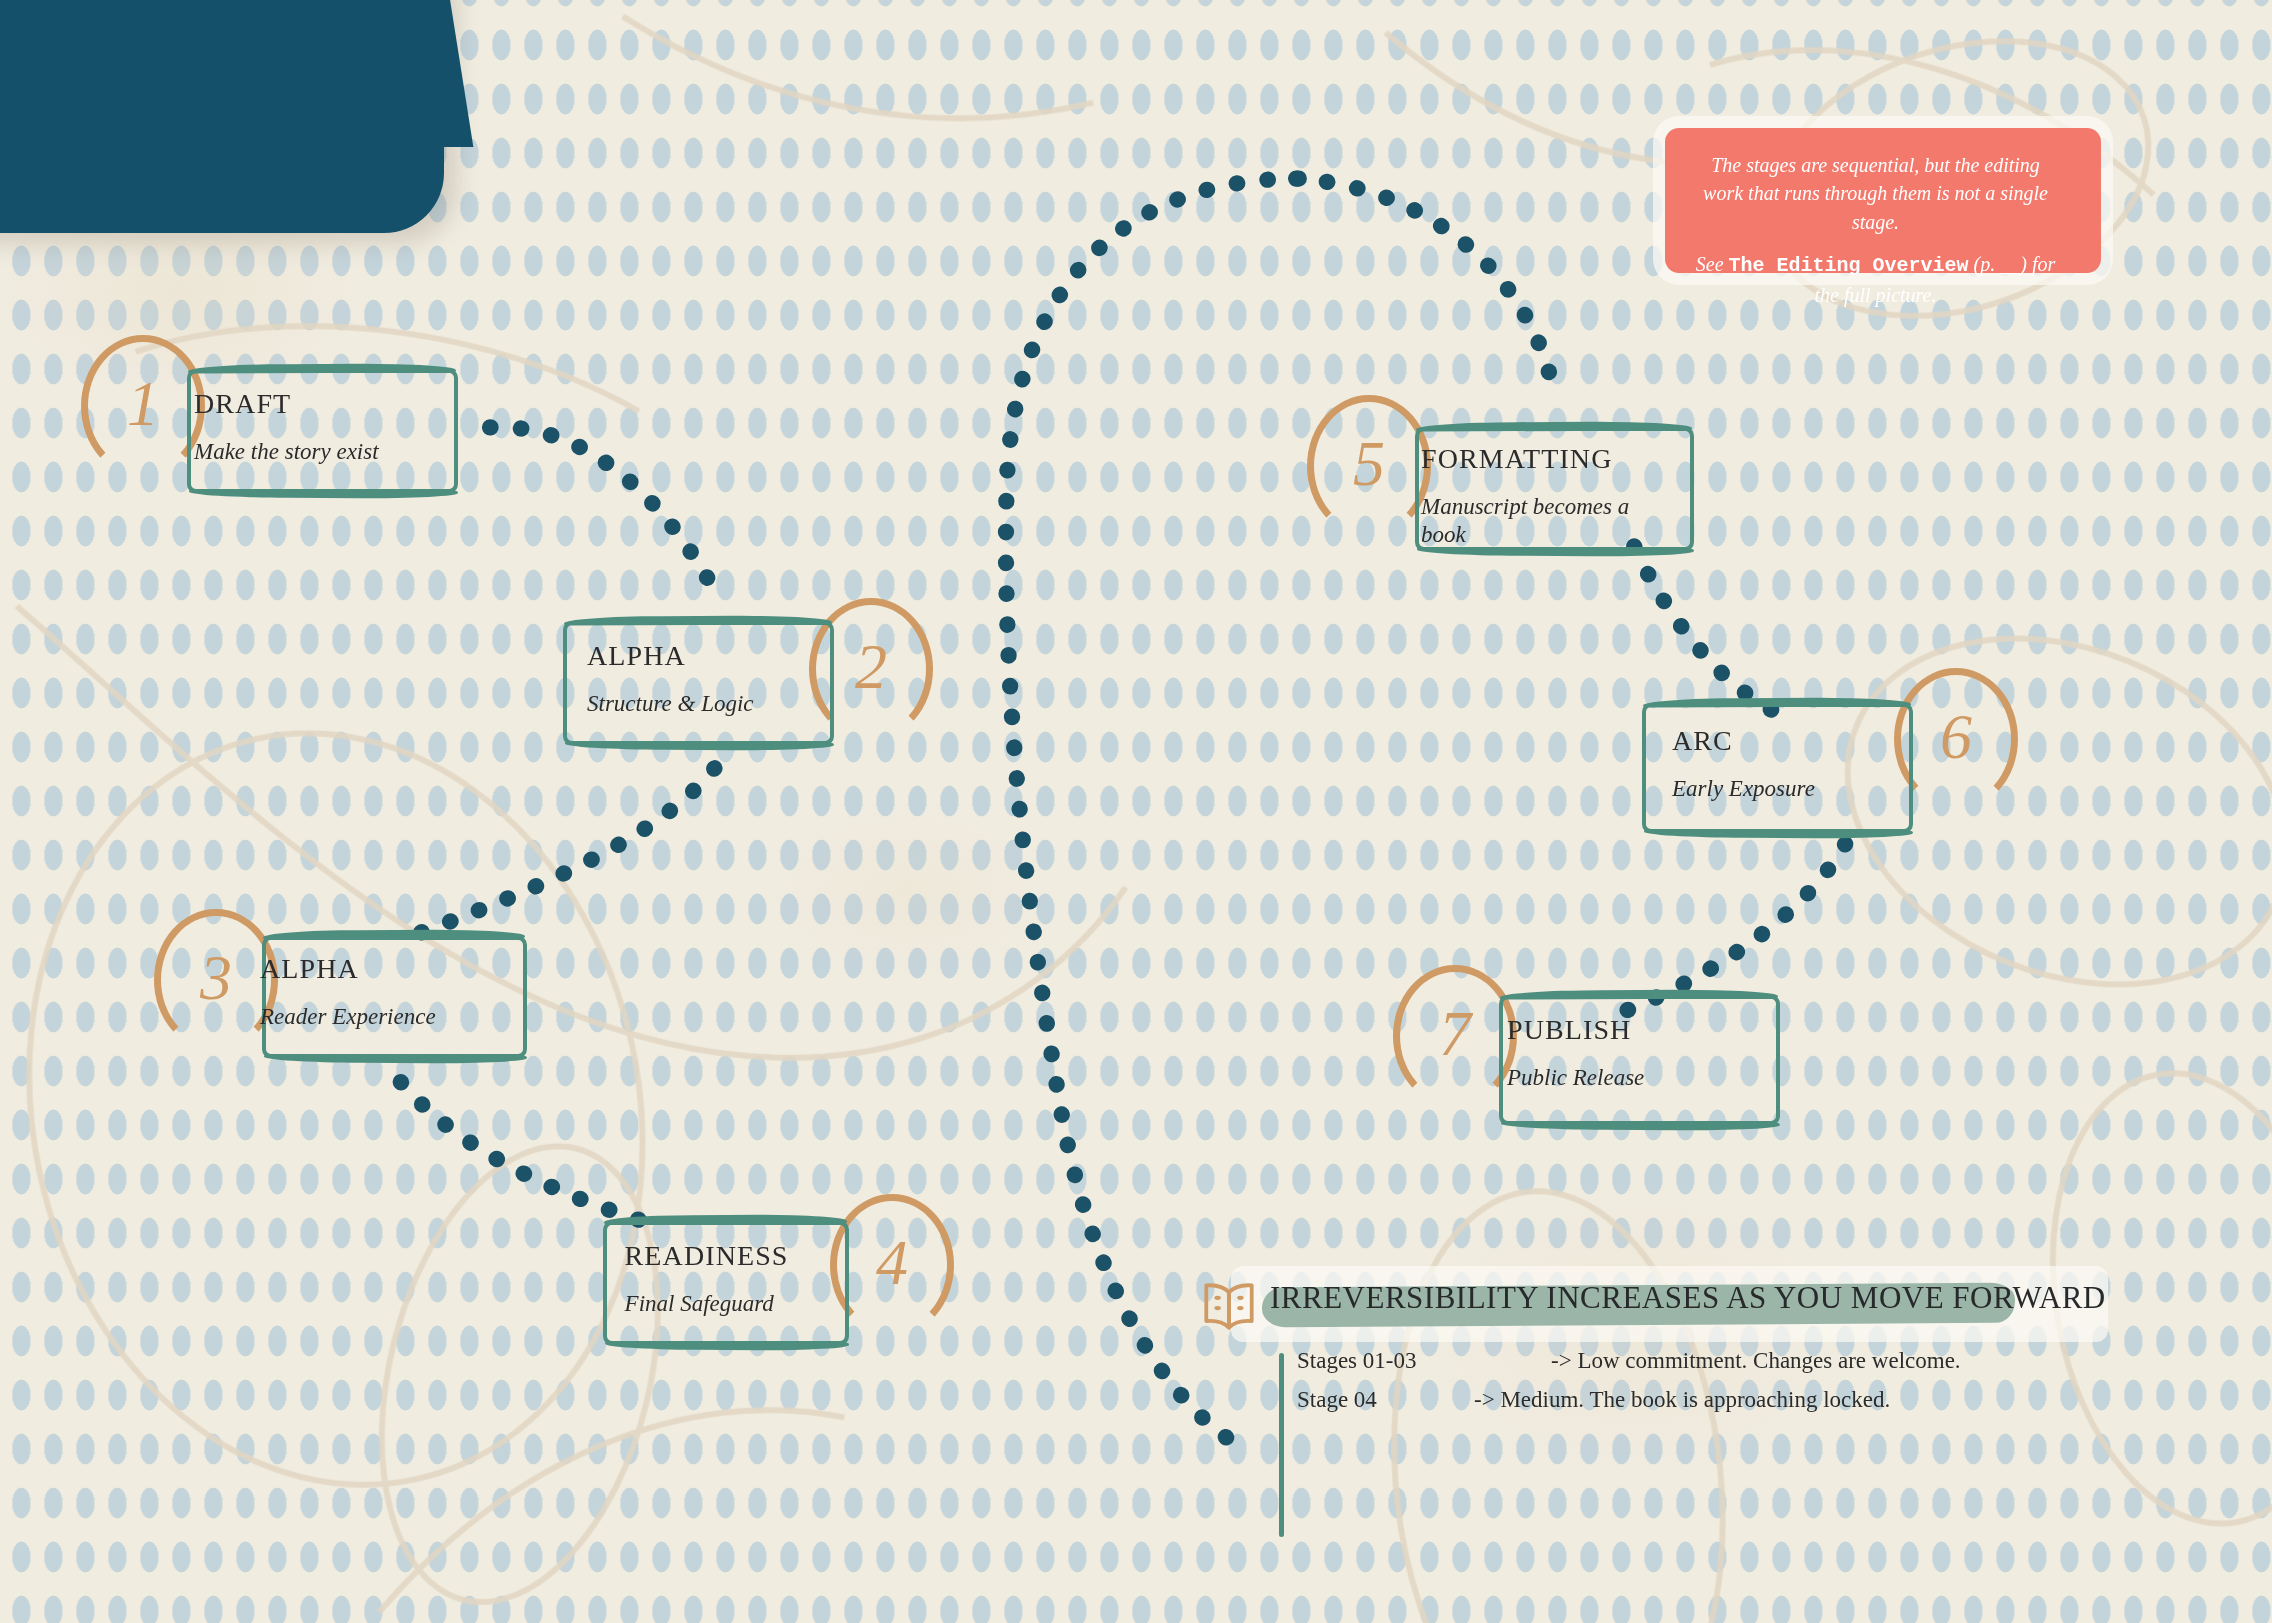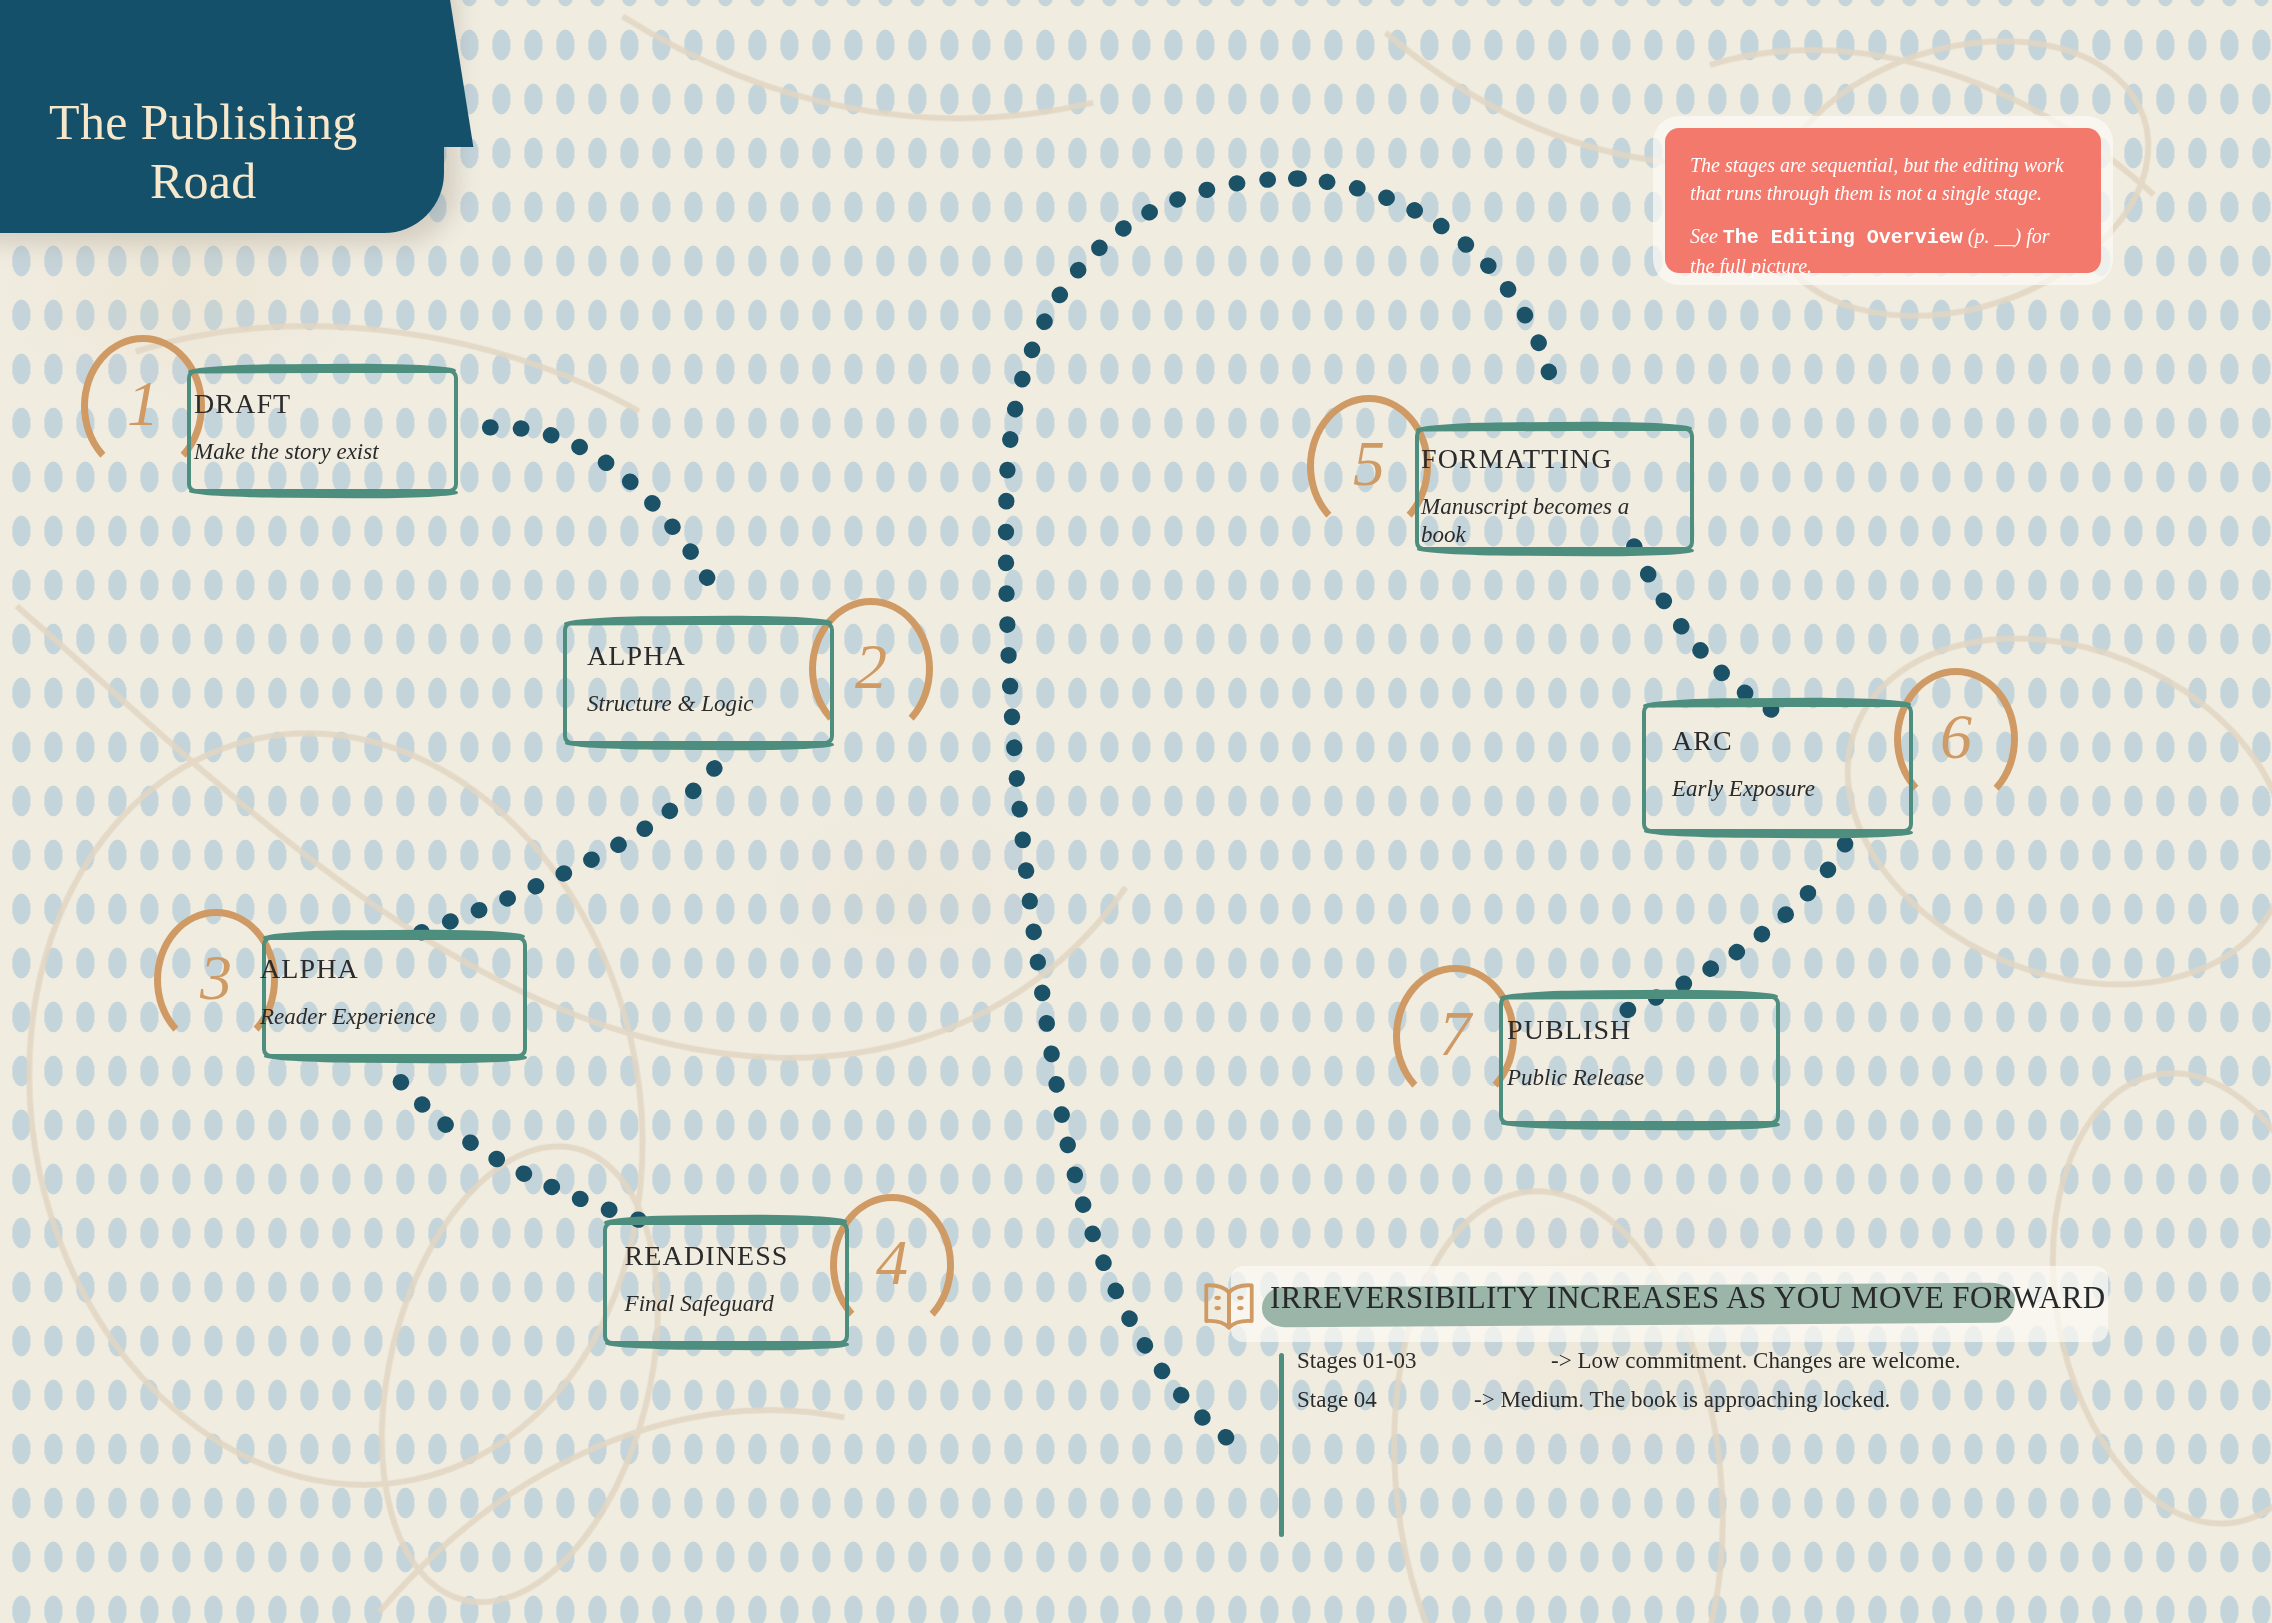--- a/index.html
+++ b/index.html
@@ -61,26 +61,27 @@
     margin-right:5.4px;
   }
 
   
   .callout{
     position:absolute;left:1665px;top:128px;
     width:436px;height:145px;
     background:#f2796c;
     border-radius:14px;
     box-sizing:border-box;
-    padding:23px 25px 0 25px;
+    padding:23px 40px 0 25px;
     box-shadow:0 0 0 12px rgba(252,250,244,.72);
     color:#ffffff;
     font-style:italic;
     font-size:20px;
     line-height:1.42;
+    text-align:center;
   }
   .callout p{margin:0 0 14px 0;}
   .callout b{font-style:normal;font-weight:bold;font-family:Liberation Mono, monospace;}
 
   
   .stage{position:absolute;}
   .card{
     position:absolute;
     box-sizing:border-box;
     border:4.9px solid #4e8e7e;
@@ -201,21 +202,20 @@
                C 1850 1300, 1900 1700, 1960 2050
                C 2010 2340, 2130 2560, 2270 2660"></path>
       <path d="M 2395 330 C 2650 345, 2830 520, 2870 720"></path>
       <path d="M 3020 1010 C 3080 1140, 3180 1270, 3290 1320"></path>
       <path d="M 3410 1560 C 3330 1700, 3150 1810, 3000 1870"></path>
     </g>
   </svg>
 
   <div class="title-banner">
     <div class="skew"></div>
-    <div class="title-text">The Publishing Road</div>
   </div>
 
   <div class="callout">
     <p>The stages are sequential, but the editing work that runs through them is not a single stage.</p>
     <p><span>See </span><b>The Editing Overview</b><span> (p. __) for the full picture.</span></p>
   </div>
 
   <div class="stage" style="left:81px;top:335px;">
     <div class="numcircle broken" style="left:0px;top:0px;">
       <span class="num">1</span>

